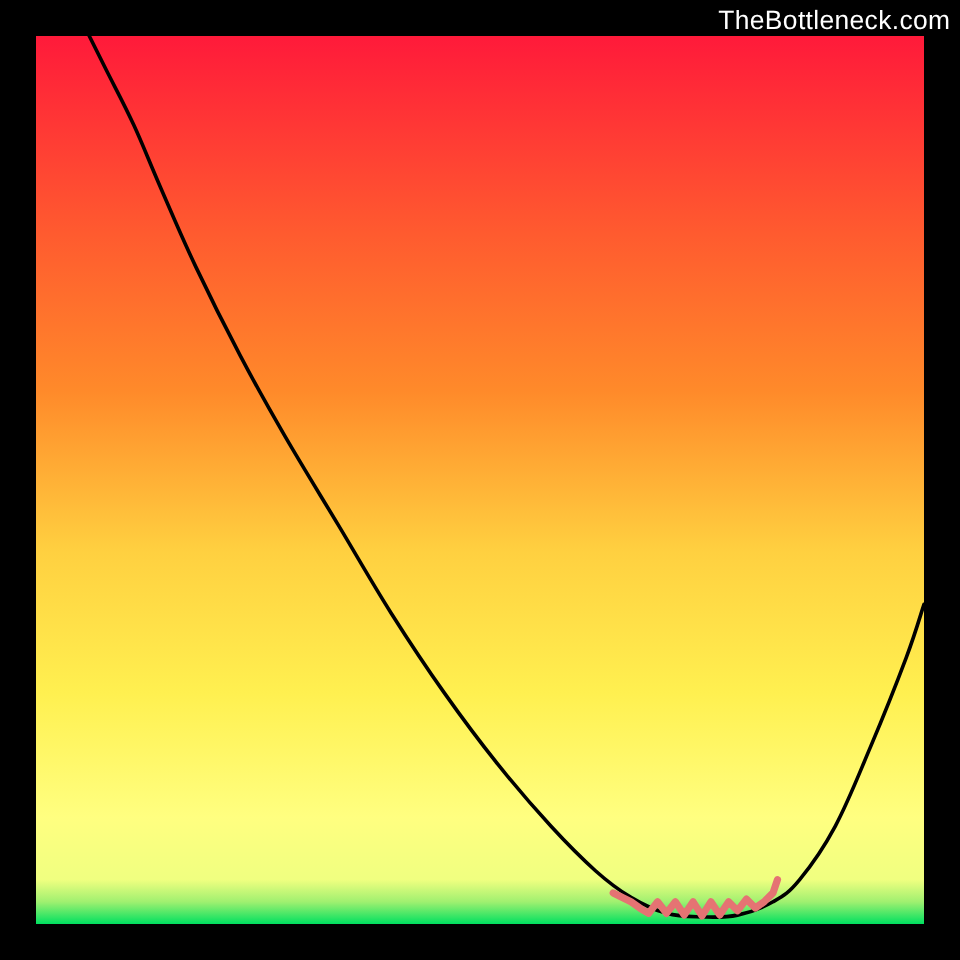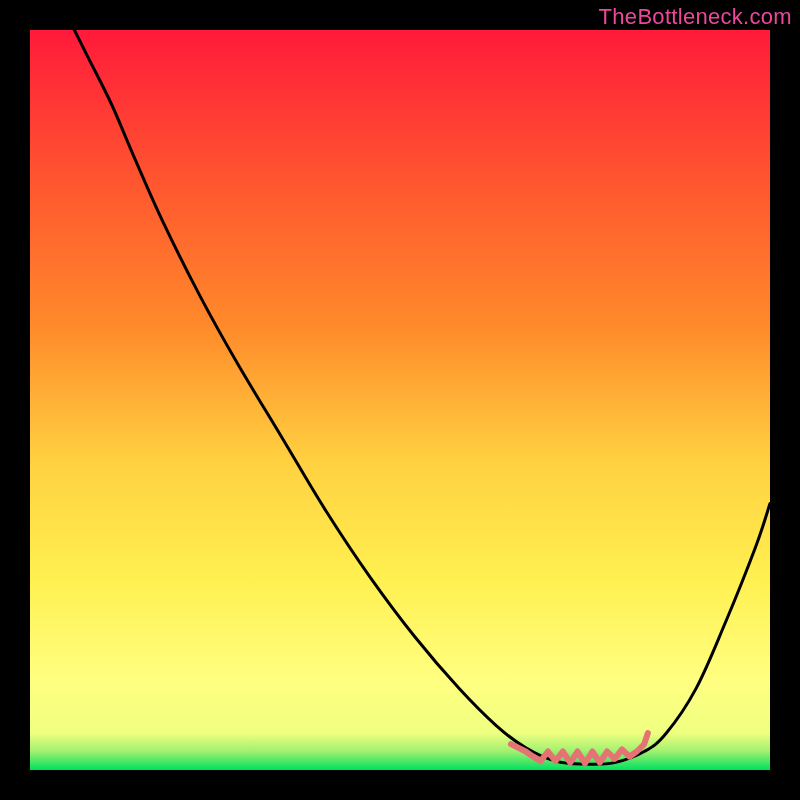--- a/index.html
+++ b/index.html
@@ -7,21 +7,21 @@
   .container {
     width: 800px;
     height: 800px;
     background: #000;
     position: relative;
   }
   .watermark {
     position: absolute;
     top: 4px;
     right: 8px;
-    color: #ec4899;
+    color: #ffffff;
     font-family: Arial, Helvetica, sans-serif;
     font-size: 22px;
     font-weight: 500;
     letter-spacing: 0.3px;
     z-index: 10;
   }
   .plot-area {
     position: absolute;
     left: 30px;
     top: 30px;

